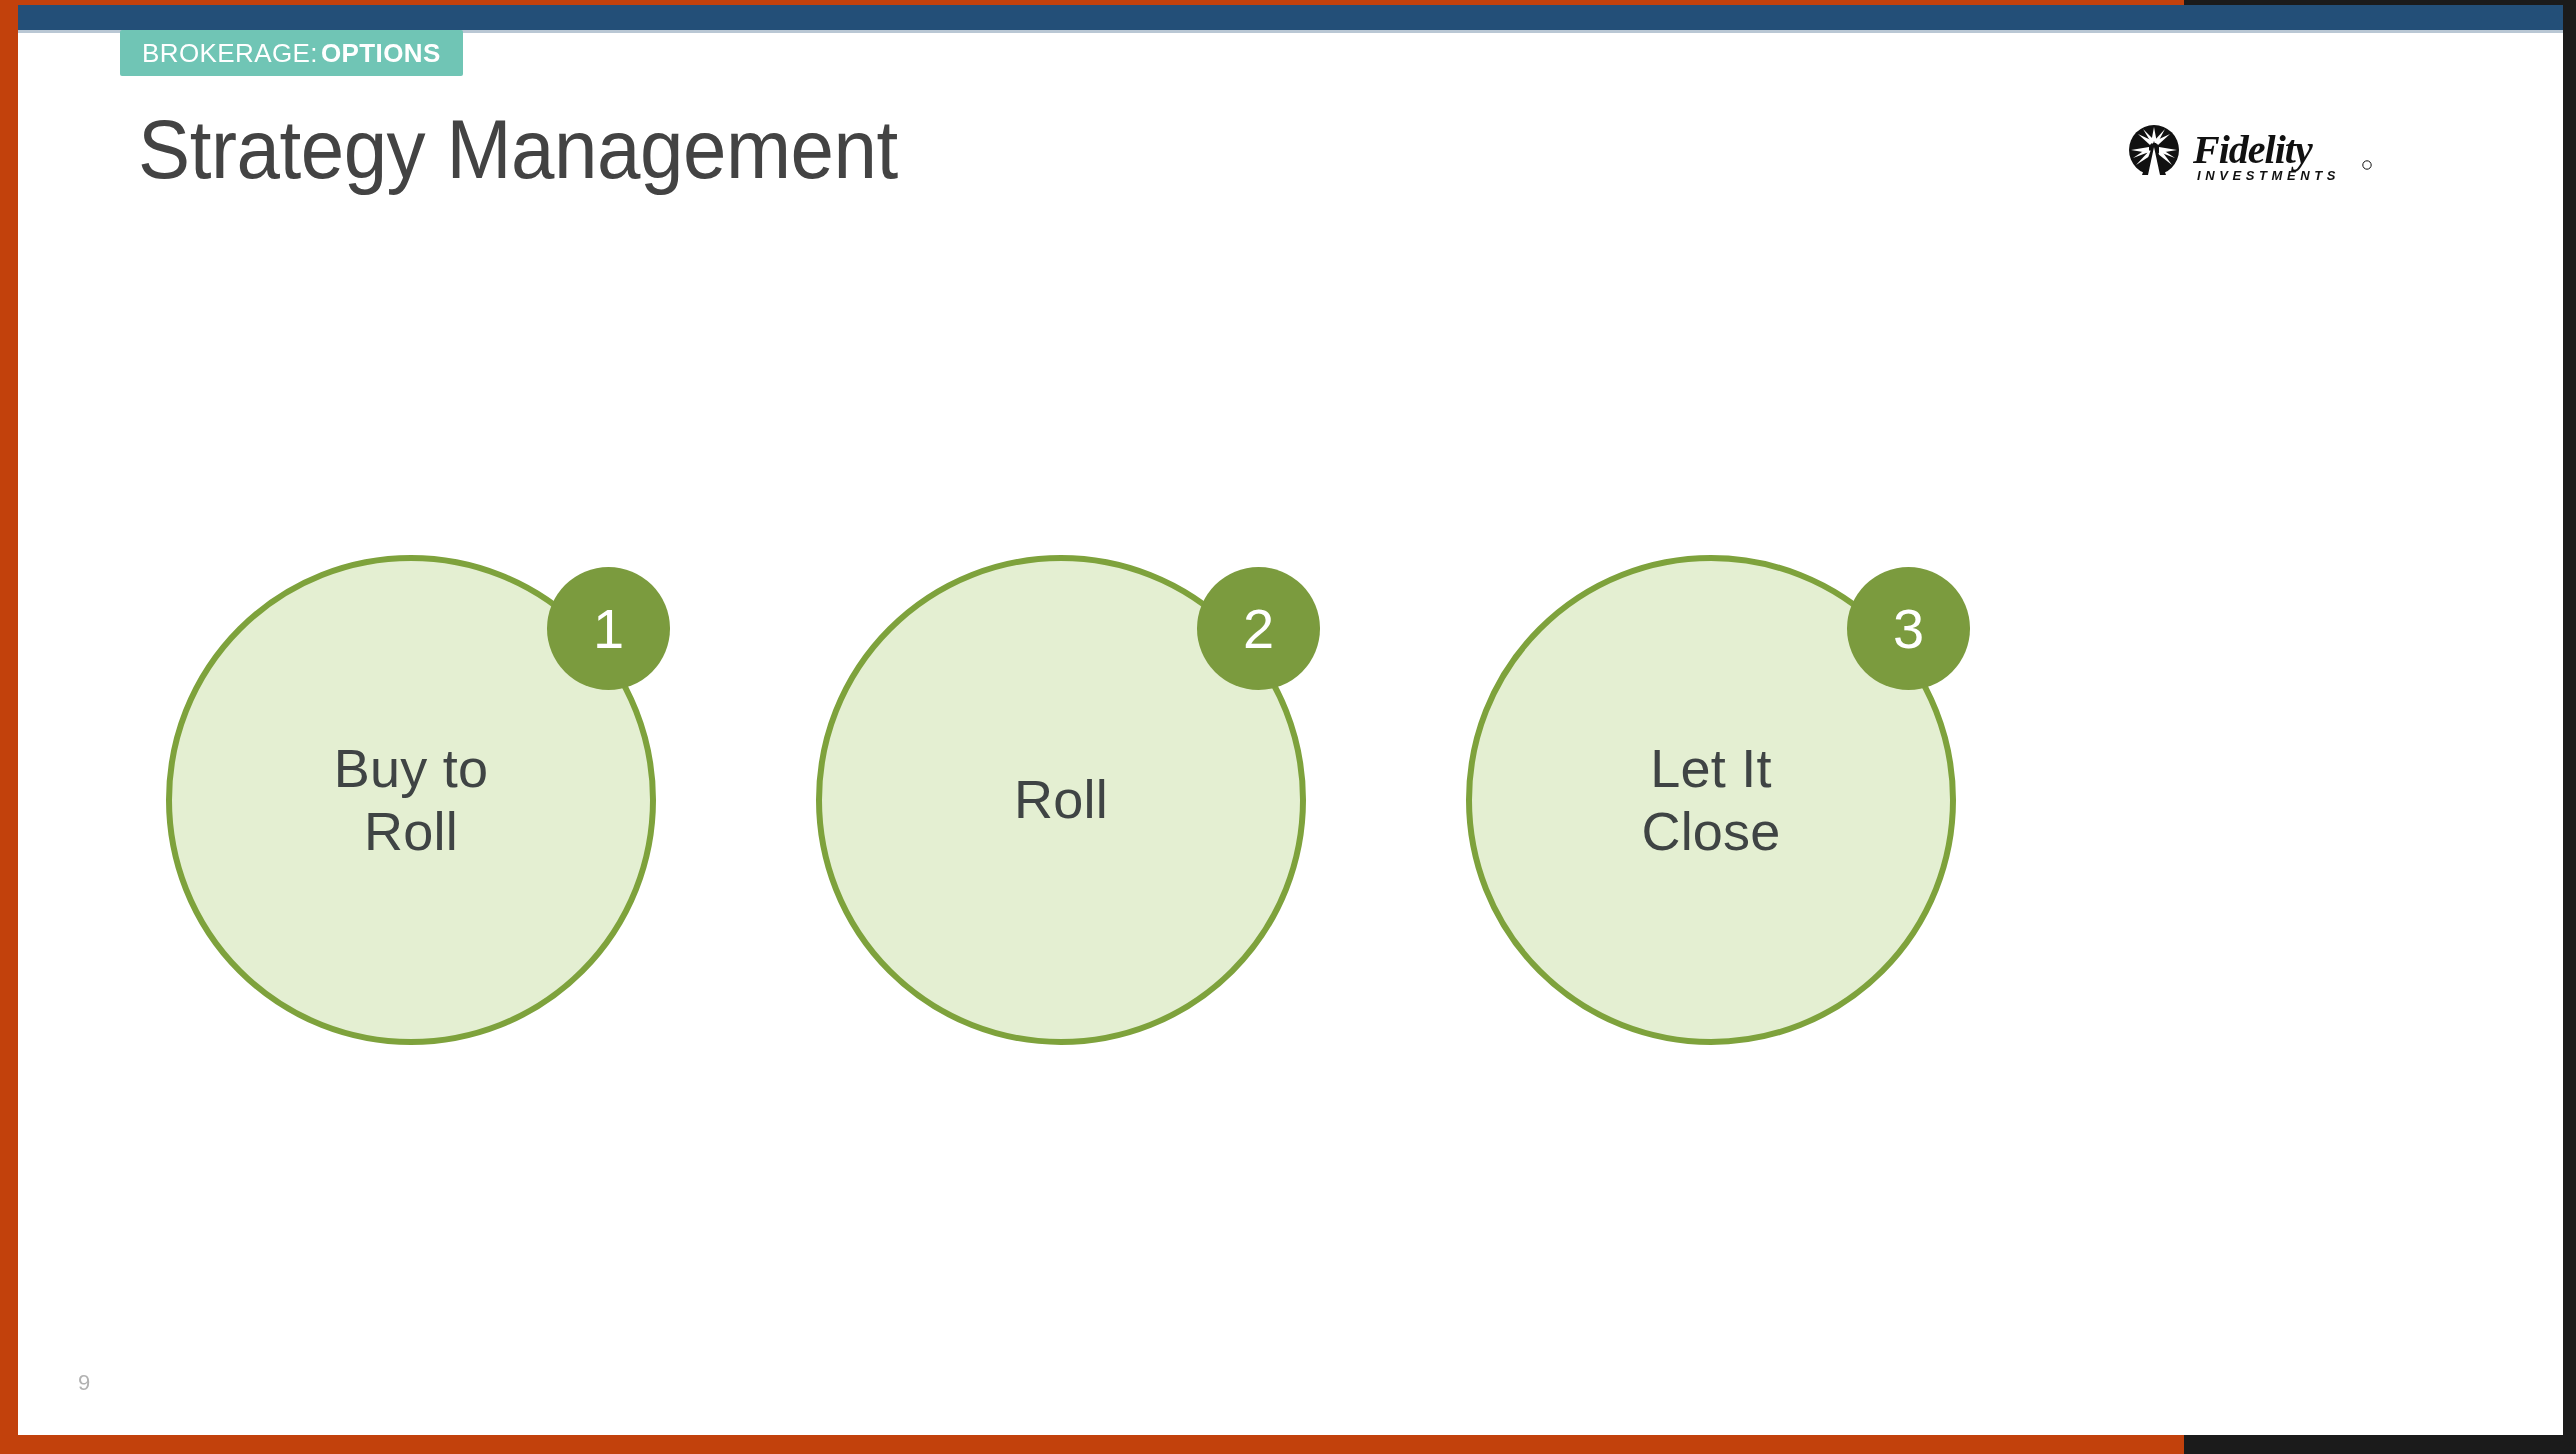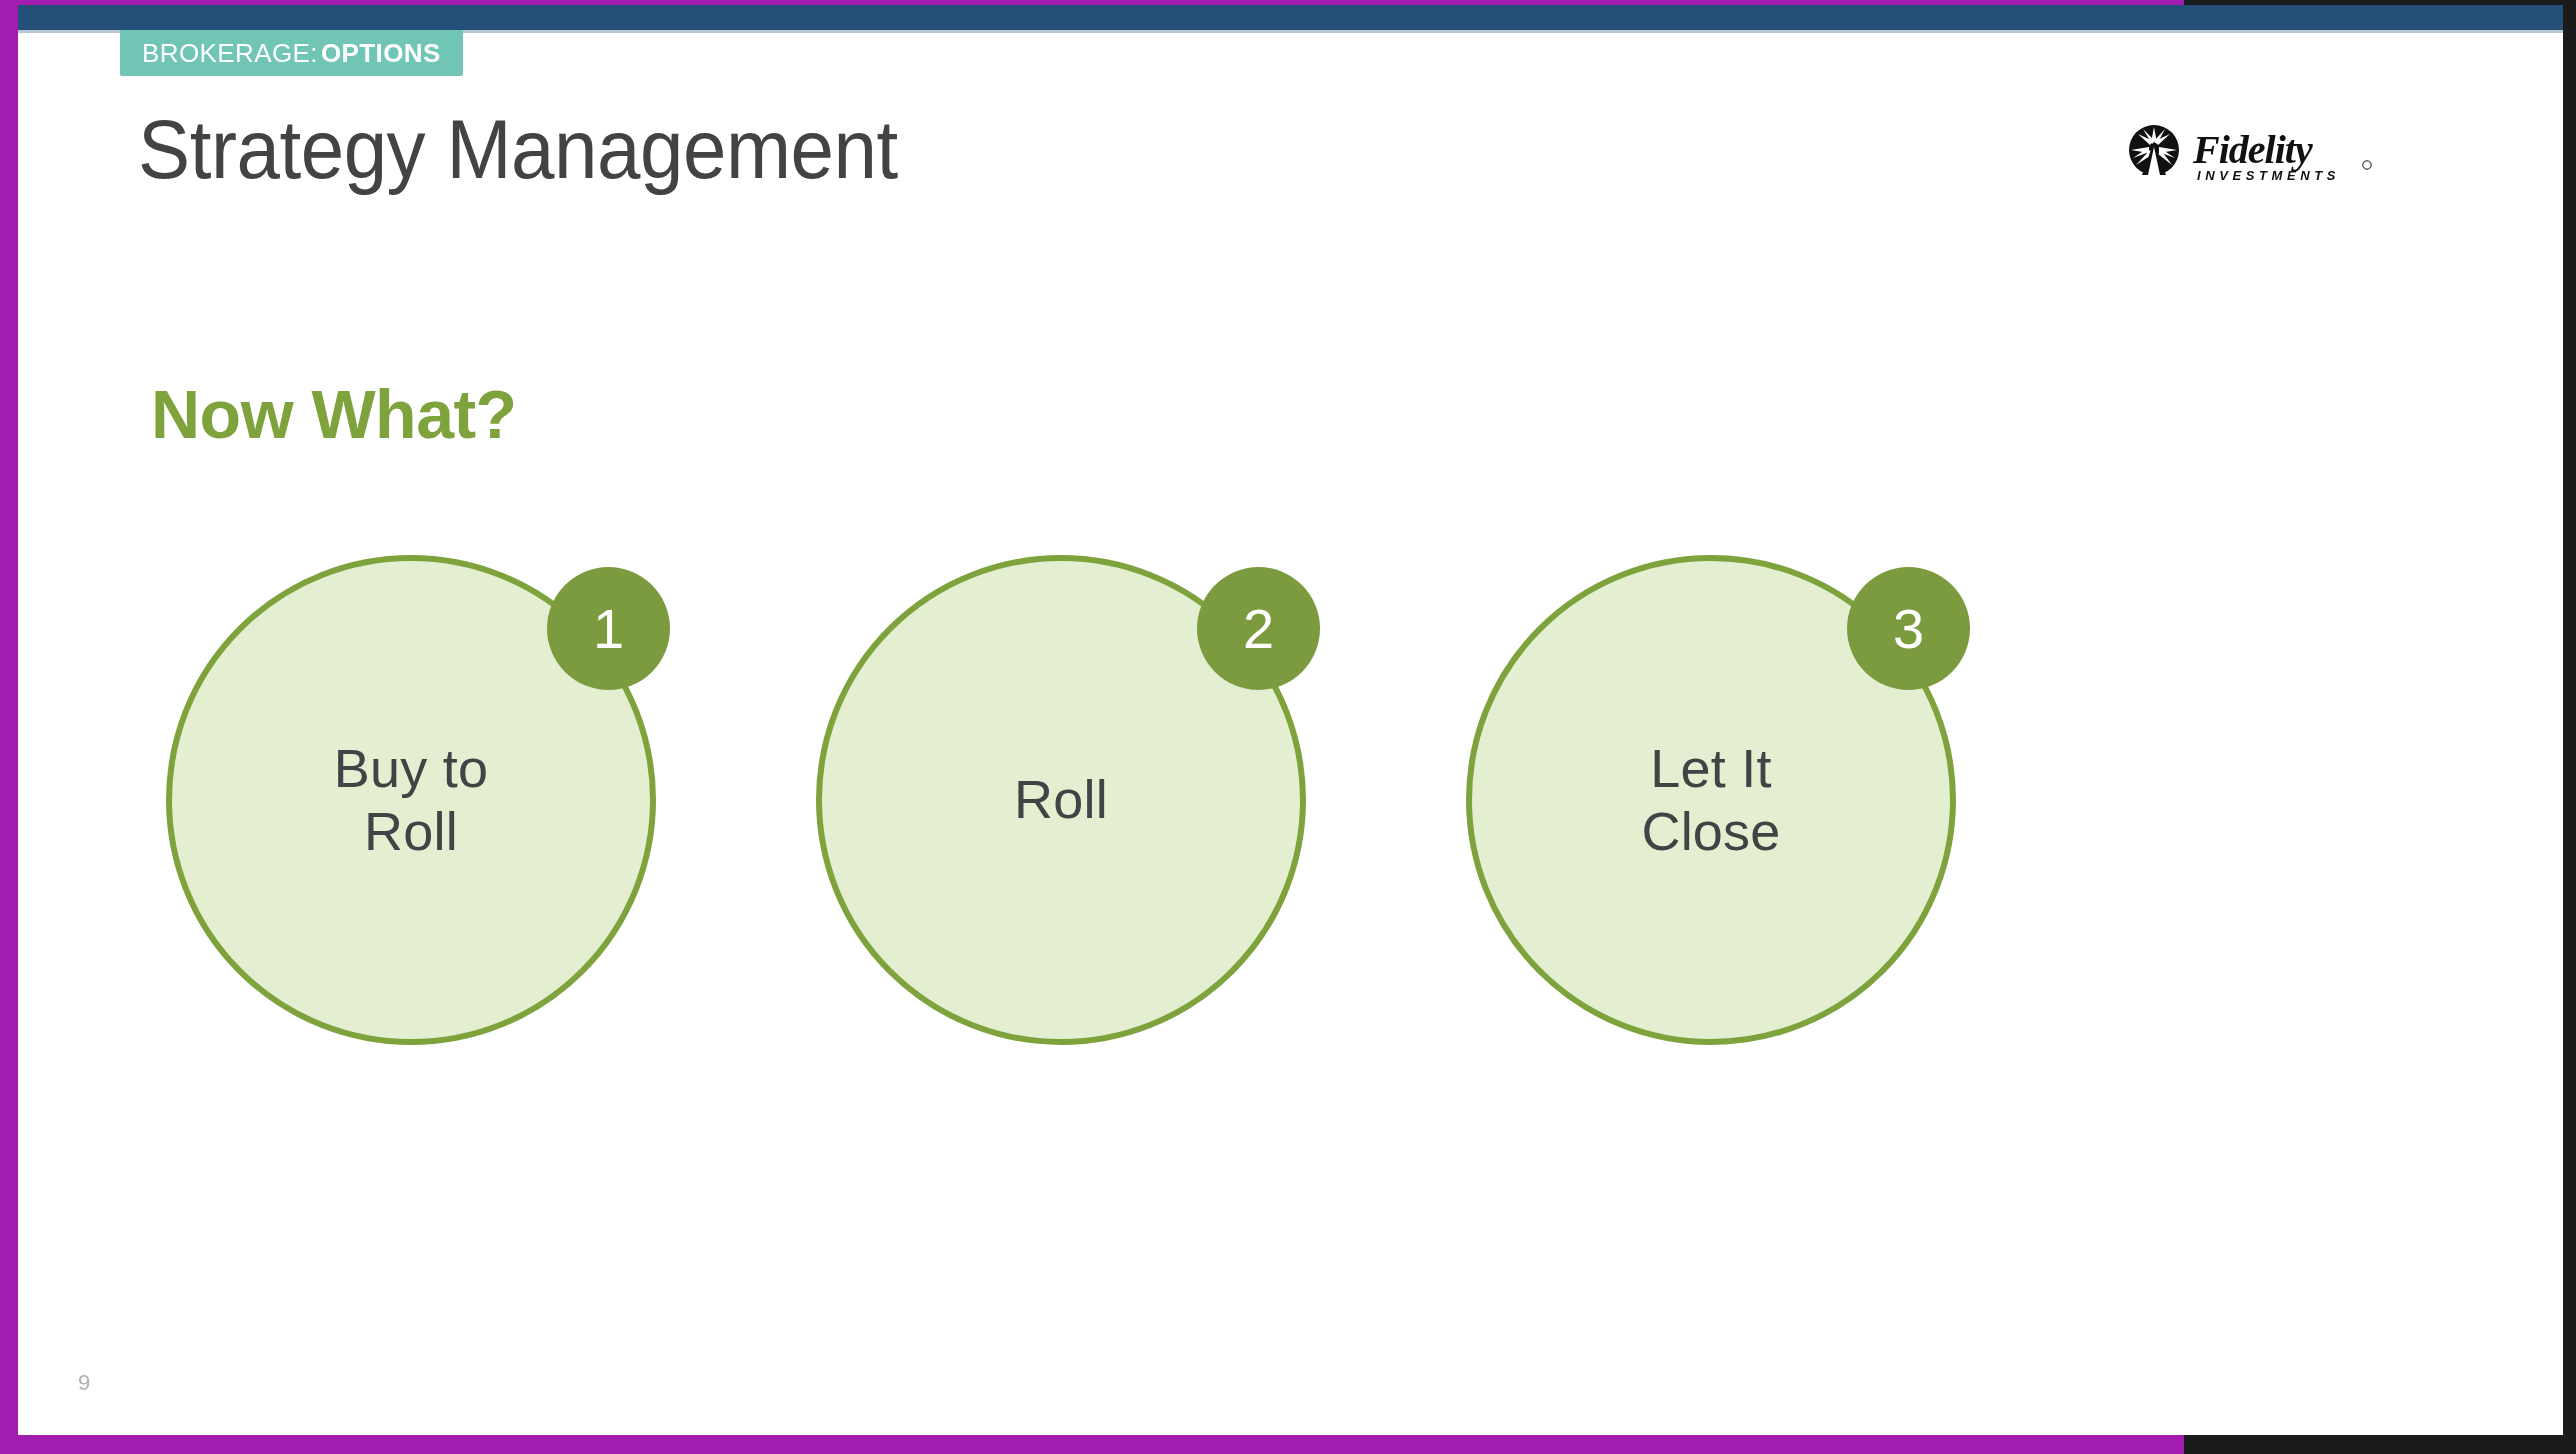--- a/index.html
+++ b/index.html
@@ -8,21 +8,21 @@
     width: 2576px;
     height: 1454px;
     background: #1b1b1b;
     font-family: "Liberation Sans", sans-serif;
     overflow: hidden;
   }
   #viewport {
     position: relative;
     width: 2184px;
     height: 1454px;
-    background: #a21caf;
+    background: #c2410c;
   }
 
   
   #slide {
     position: absolute;
     left: 18px;
     top: 5px;
     width: 2545px;
     height: 1430px;
     background: #ffffff;
@@ -204,21 +204,20 @@
           <polygon points="29,24 35,52 23,52" fill="#ffffff"></polygon>
         </g>
         <g fill="#111111">
           <text x="68" y="40" font-family="'Liberation Serif', serif" font-size="40" font-weight="700" font-style="italic" letter-spacing="-1">Fidelity</text>
           <text x="72" y="57" font-family="'Liberation Sans', sans-serif" font-size="13" font-weight="700" font-style="italic" letter-spacing="4.6">INVESTMENTS</text>
           <circle cx="242" cy="42" r="4.2" fill="none" stroke="#111111" stroke-width="1"></circle>
         </g>
       </svg>
     </div>
 
-    <div id="section-heading">Now What?</div>
 
     <div id="circle-row">
 
       <div class="circle-item" style="left:148px; top:550px;">
         <div class="circle-body">
           <span class="circle-label">Buy to
 Roll</span>
         </div>
         <div class="circle-badge">
           <span>1</span>

